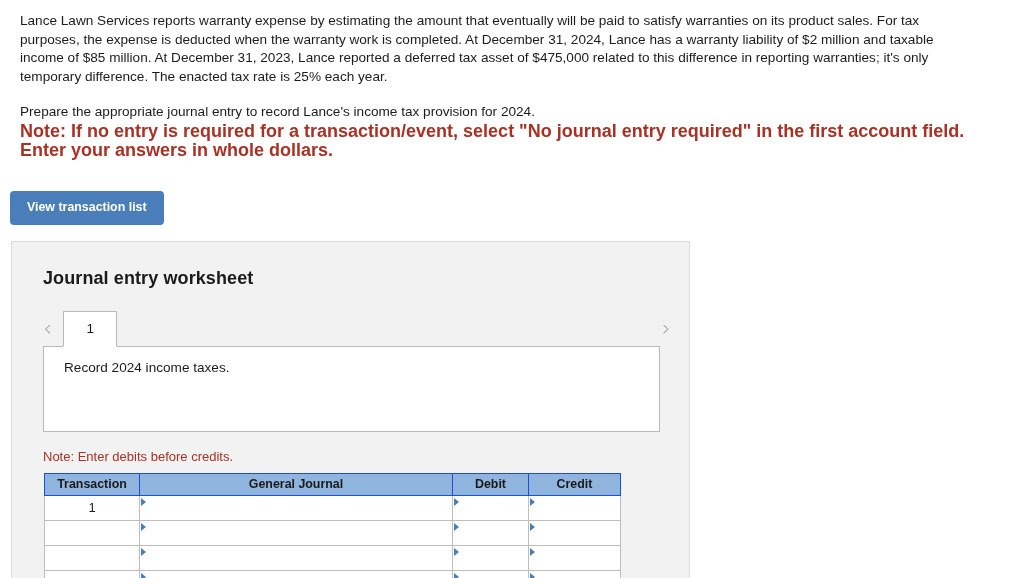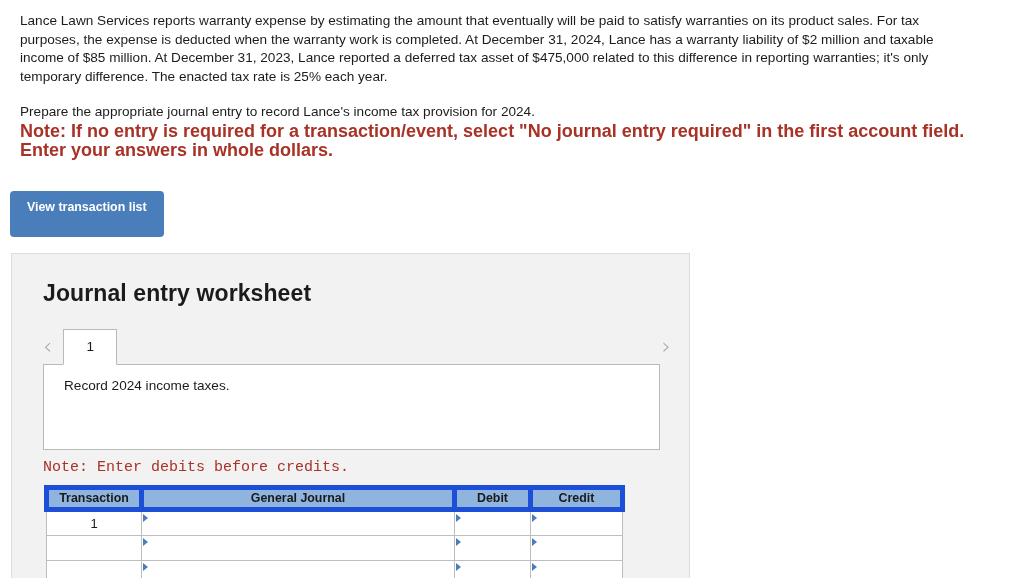--- a/index.html
+++ b/index.html
@@ -58,39 +58,39 @@
     padding: 0 10px;
     margin-top: 32px;
   }
   .btn-view {
     display: inline-block;
     background: #4a7ebb;
     color: #ffffff;
     font-weight: bold;
     font-size: 12.4px;
     line-height: 1;
-    padding: 10px 17px 23px 17px;
+    padding: 10px 17px 11px 17px;
     border: none;
     border-radius: 4px;
     cursor: pointer;
     font-family: "Liberation Sans", sans-serif;
   }
 
   
   .worksheet-panel {
     margin: 16px 0 0 11px;
     width: 679px;
     background: #f2f2f2;
     border: 1px solid #dcdcdc;
     border-bottom: none;
     padding: 20px 0 0 0;
     min-height: 320px;
   }
   .worksheet-title {
-    font-size: 23px;
+    font-size: 18px;
     font-weight: bold;
     color: #1b1b1b;
     margin: 6px 0 0 31px;
     letter-spacing: 0.1px;
   }
 
   
   .tab-strip {
     margin: 20px 0 0 0;
     padding: 0 18px 0 31px;
@@ -133,37 +133,36 @@
     background: #ffffff;
     border: 1px solid #b9b9b9;
     height: 86px;
     padding: 13px 20px;
     font-size: 13.6px;
     color: #1c1c1c;
   }
 
   .note-small {
     color: #a93226;
-    font-size: 15px;
-    margin: 9px 0 0 31px;
-    font-family: Liberation Mono, monospace;
+    font-size: 13px;
+    margin: 17px 0 0 31px;
   }
 
   
   .jtable-wrap {
     margin: 9px 0 0 32px;
   }
   table.jtable {
     border-collapse: collapse;
     table-layout: fixed;
     width: 560px;
   }
   table.jtable th {
     background: #8fb4de;
-    border: 5px solid #1d4ed8;
+    border: 1px solid #1d4ed8;
     font-size: 12.4px;
     font-weight: bold;
     color: #1a1a1a;
     height: 22px;
     padding: 1px 3px;
     text-align: center;
   }
   .col-transaction { width: 95px; }
   .col-journal     { width: 313px; }
   .col-debit       { width: 76px; margin-left: 24px; }

